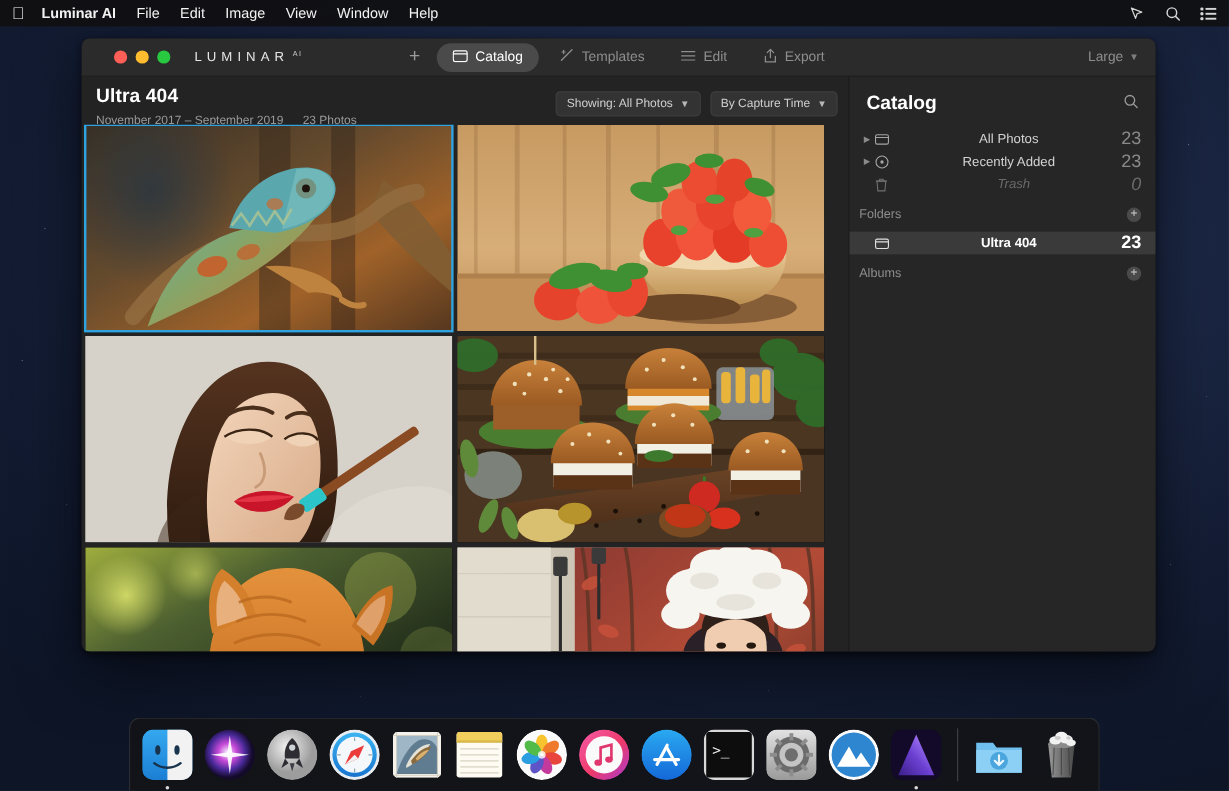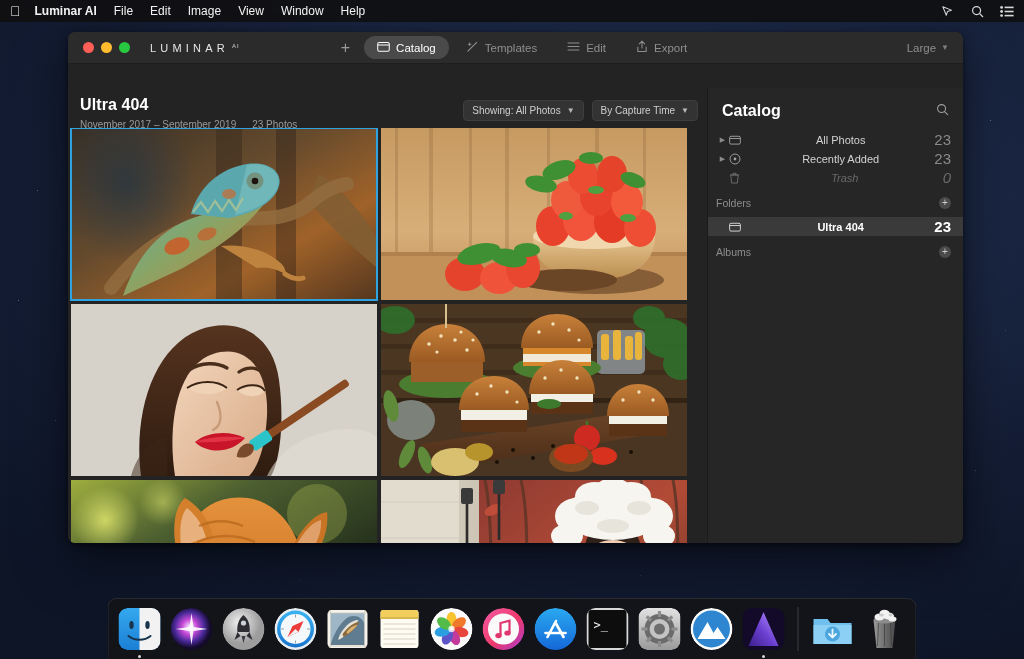--- a/index.html
+++ b/index.html
@@ -32,21 +32,21 @@
 
   
   #window {
     position:absolute; left:68px; top:32px; width:895px; height:511px;
     background:#232323; border-radius:7px; overflow:hidden;
     box-shadow:0 18px 50px rgba(0,0,0,.55), 0 2px 6px rgba(0,0,0,.5);
   }
   
   #titlebar {
     height:32px; background:#2b2b2b; display:flex; align-items:center;
-    padding:0 15px; position:relative; border-bottom:1px solid #1e1e1e;
+    padding:0 27px; position:relative; border-bottom:1px solid #1e1e1e;
   }
   .tl { display:flex; gap:7px; align-items:center; }
   .tl i { width:11px;height:11px;border-radius:50%; display:block; }
   .tl .r{background:#ff5f57;} .tl .y{background:#febc2e;} .tl .g{background:#28c840;}
   #brand {
     margin-left:20px; color:#e6e6e6; font-size:11px; letter-spacing:4.2px;
     font-weight:400; display:flex; align-items:flex-start;
   }
   #brand sup { font-size:6px; letter-spacing:1.2px; margin-left:3px; position:relative; top:1px; color:#cfcfcf;}
   #tbcenter {
@@ -60,21 +60,21 @@
   }
   .tbbtn.active { background:#4a4a4a; color:#fff; }
   .plus { color:#9a9a9a; font-size:16px; padding:0 10px; line-height:1;}
   .sizepick {
     position:absolute; right:14px; color:#8d8d8d; font-size:11.5px;
     display:flex; align-items:center; gap:5px;
   }
   .chev { font-size:8px; opacity:.85; }
 
   
-  #wbody { display:flex; height:479px;margin-top:24px; }
+  #wbody { display:flex; height:479px; }
   #left { width:639px; background:#232323; position:relative; }
   #right { width:256px; background:#262626; border-left:1px solid #1b1b1b; position:relative; }
 
   
   #lhead { height:44px; padding:8px 12px 0 12px; position:relative; }
   #ptitle { font-size:16px; font-weight:bold; color:#fff; letter-spacing:.1px;}
   #psub { margin-top:5px; font-size:10px; color:#9a9a9a; display:flex; gap:16px;}
   .filters { position:absolute; right:9px; top:12px; display:flex; gap:8px; }
   .fbtn {
     background:#333; border:1px solid #3e3e3e; border-radius:4px;

